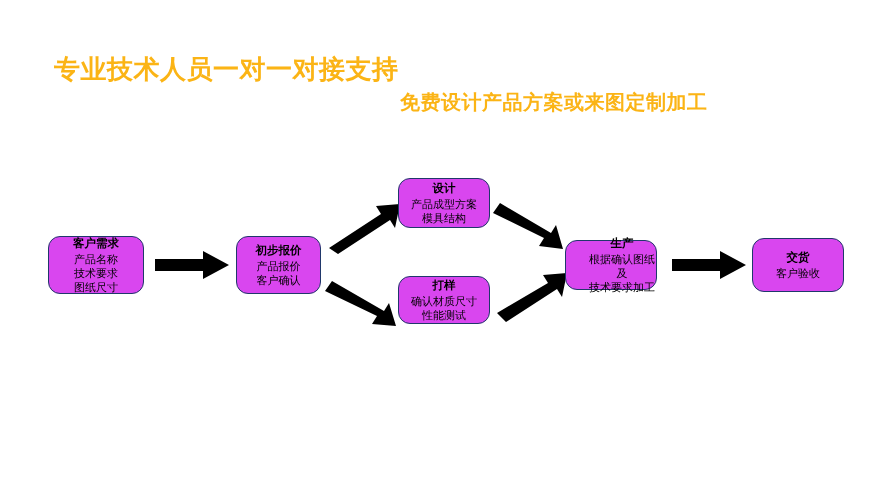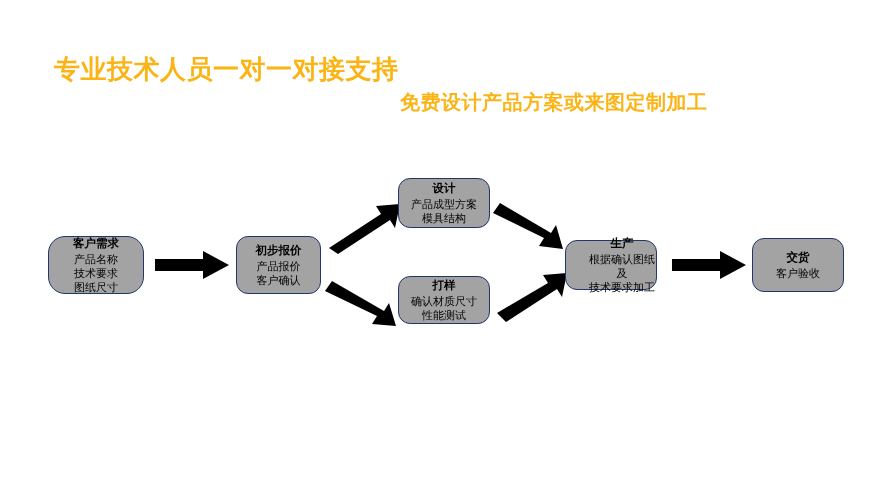--- a/index.html
+++ b/index.html
@@ -38,41 +38,41 @@
     top: 89px;
     font-size: 20px;
   }
 
   
   .node {
     position: absolute;
     box-sizing: border-box;
     border: 1.3px solid #20386B;
     border-radius: 12px;
-    background: #a3a3a3;
+    background: #d946ef;
     display: flex;
     flex-direction: column;
     align-items: center;
     justify-content: center;
     text-align: center;
     color: #000000;
     font-family: "Liberation Sans", "DejaVu Sans", sans-serif;
     line-height: 1.28;
   }
   .node .node-title {
     font-weight: 700;
     font-size: 11.5px;
     margin-bottom: 1px;
   }
   .node .node-line {
     font-size: 11px;
     font-weight: 400;
   }
 
-  #node-demand   { left: 48px;  top: 236px; width: 96px;  height: 58px; border-radius: 17px; }
+  #node-demand   { left: 48px;  top: 236px; width: 96px;  height: 58px; }
   #node-quote    { left: 236px; top: 236px; width: 85px;  height: 58px; }
   #node-design   { left: 398px; top: 178px; width: 92px;  height: 50px; }
   #node-sample   { left: 398px; top: 276px; width: 92px;  height: 48px; }
   #node-produce  { left: 565px; top: 240px; width: 92px;  height: 50px; padding-left: 22px; }
   #node-delivery { left: 752px; top: 238px; width: 92px;  height: 54px; }
 
   
   #arrow-layer {
     position: absolute;
     left: 0;

